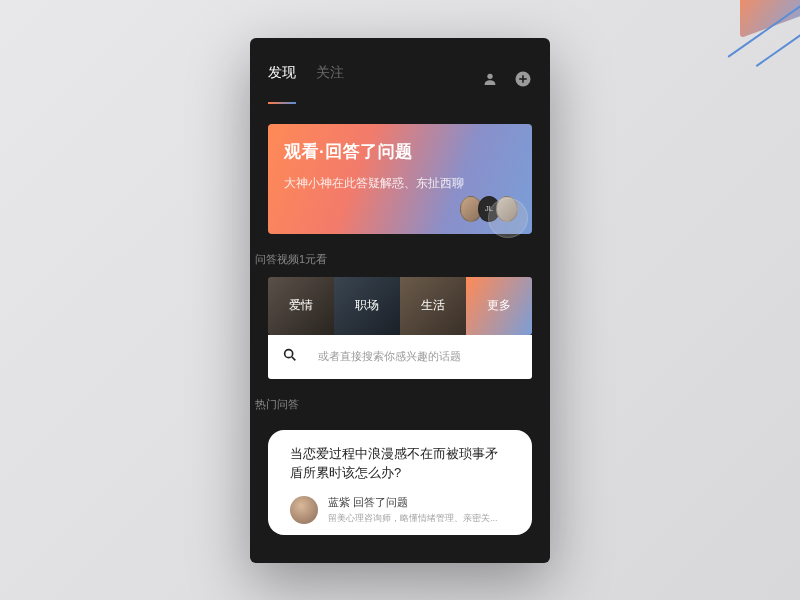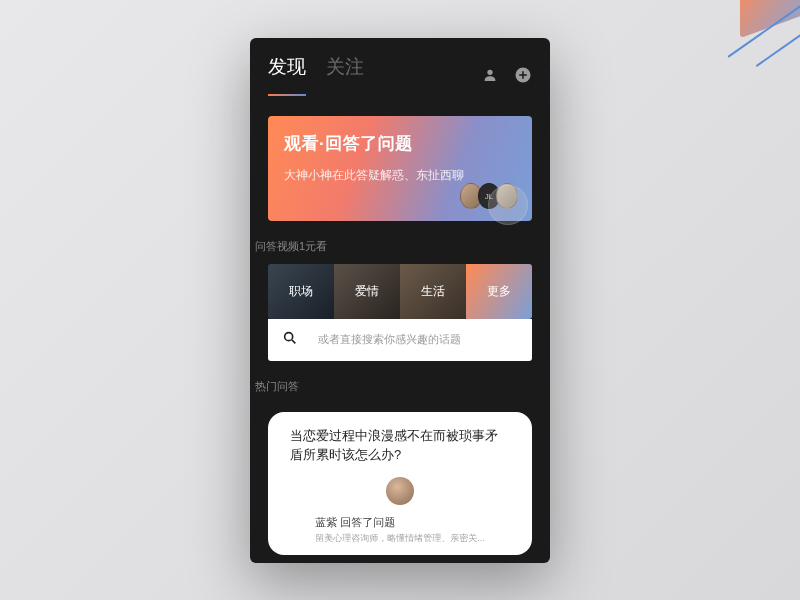--- a/index.html
+++ b/index.html
@@ -53,24 +53,25 @@
     }
 
     .tabs {
       display: flex;
       align-items: center;
       padding: 16px 18px 10px;
       gap: 20px;
     }
     .tab {
       color: #6a6a6a;
-      font-size: 19px;
-      cursor: pointer;
-      position: relative;
-      padding-bottom: 16px;
+      font-size: 14px;
+      cursor: pointer;
+      position: relative;
+      padding-bottom: 22px;
+      margin-top: 10px;
     }
     .tab.active { color: #fff; font-weight: 500; }
     .tab.active::after {
       content: "";
       position: absolute;
       left: 0;
       bottom: 0;
       width: 100%;
       height: 2px;
       background: linear-gradient(90deg, #ff7a45, #5a8dd6);
@@ -169,21 +170,20 @@
       border-radius: 16px;
       padding: 14px 22px 10px;
       cursor: pointer;
     }
     .hot-title { color: #252525; font-size: 13px; line-height: 1.5; font-weight: 500; }
     .hot-meta {
       display: flex;
       align-items: center;
       gap: 10px;
       margin-top: 12px;
-      flex-direction: column;
     }
     .hot-av {
       width: 28px;
       height: 28px;
       border-radius: 50%;
       background: radial-gradient(circle at 40% 35%, #d9b89a, #8a6a55);
       flex-shrink: 0;
     }
     .hot-text { display: flex; flex-direction: column; gap: 2px; overflow: hidden; }
     .hot-user { color: #3a3a3a; font-size: 11px; }
@@ -227,22 +227,22 @@
       <div class="av av1"></div>
       <div class="av av2">JL</div>
       <div class="av av3"></div>
     </div>
     <div class="touch-circle"></div>
   </div>
 
   <div class="section-label">问答视频1元看</div>
 
   <div class="cat-row">
+    <div class="cat cat2">爱情</div>
     <div class="cat cat1">职场</div>
-    <div class="cat cat2">爱情</div>
     <div class="cat cat3">生活</div>
     <div class="cat cat4">更多</div>
   </div>
 
   <div class="search-bar">
     <span>
       <svg width="16" height="16" viewBox="0 0 24 24" fill="none" stroke="#222" stroke-width="2.5">
           <circle cx="10" cy="10" r="6"></circle>
           <line x1="15" y1="15" x2="20" y2="20"></line>
         </svg>

